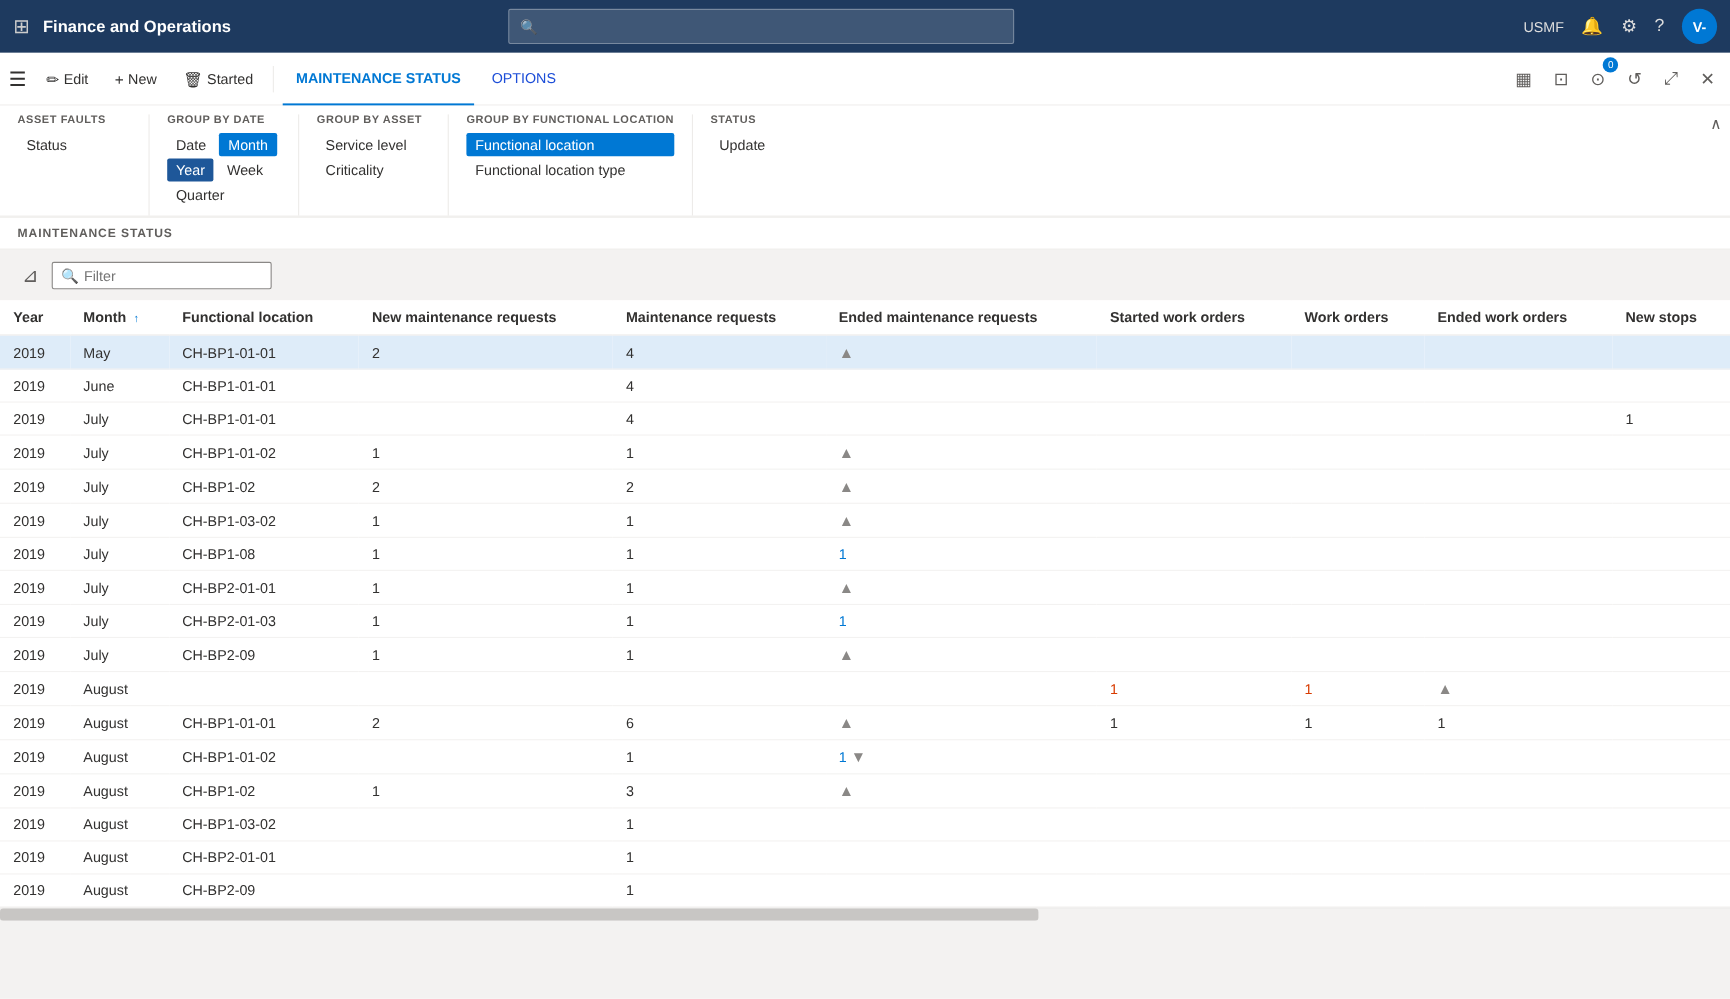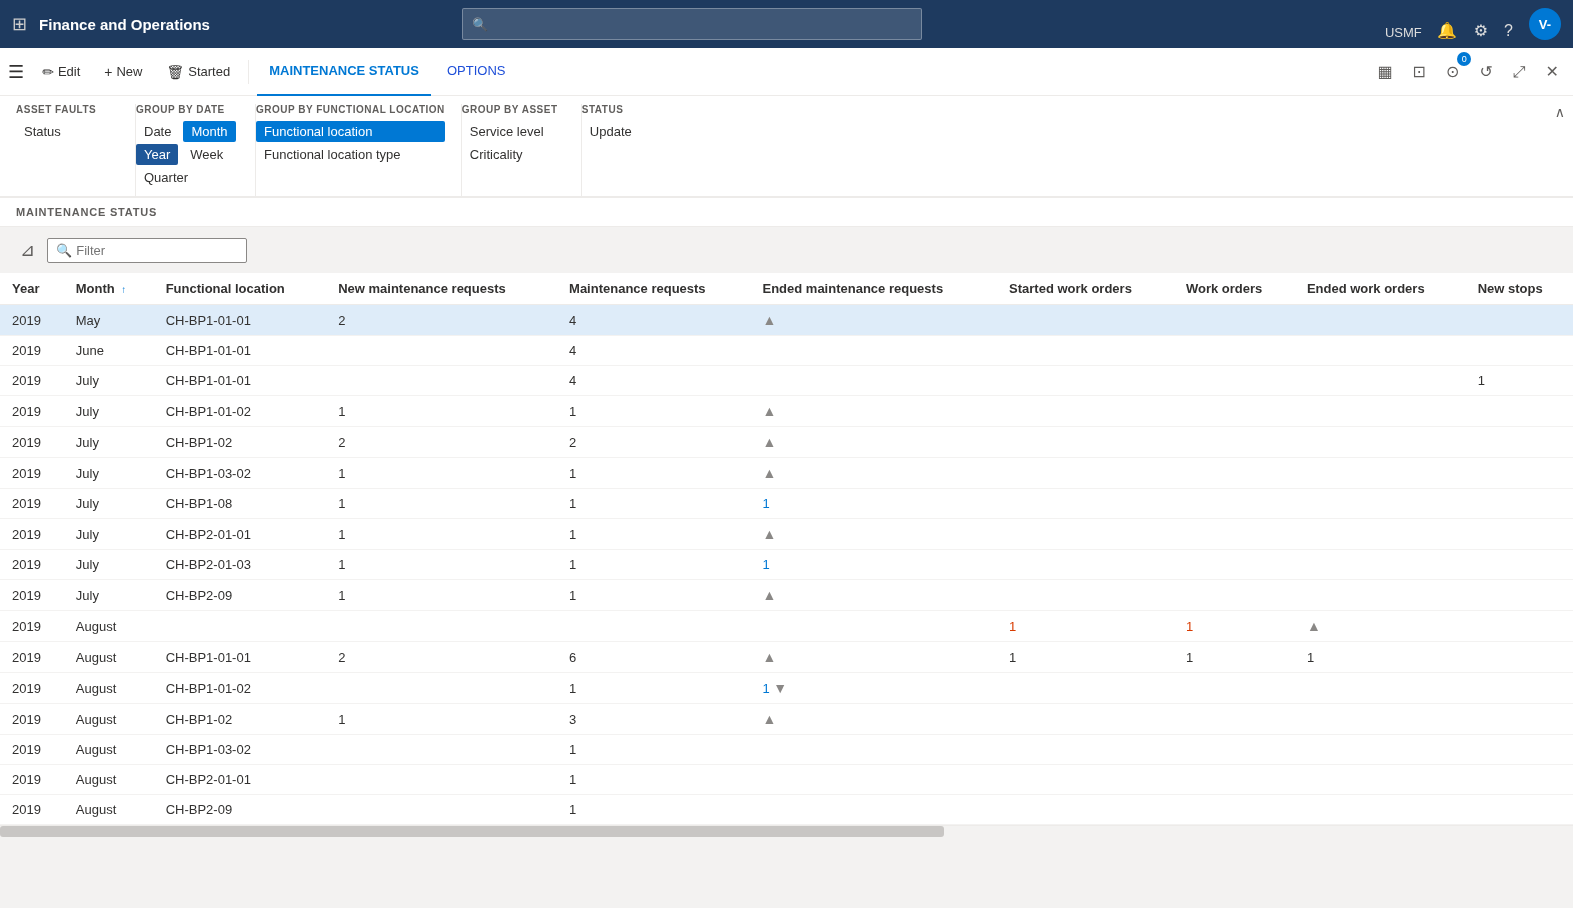--- a/index.html
+++ b/index.html
@@ -31,21 +31,21 @@
     }
     .top-bar .search-bar input {
       background: transparent;
       border: none;
       outline: none;
       color: white;
       font-size: 13px;
       width: 100%;
     }
     .top-bar .search-bar input::placeholder { color: rgba(255,255,255,0.7); }
-    .top-bar .right-icons { display: flex; align-items: flex-end; gap: 16px; margin-left: auto; }
+    .top-bar .right-icons { display: flex; align-items: center; gap: 16px; margin-left: auto; }
     .top-bar .right-icons span { color: #ddd; font-size: 16px; cursor: pointer; }
     .top-bar .user-avatar {
       width: 32px; height: 32px; border-radius: 50%;
       background: #0078d4; display: flex; align-items: center;
       justify-content: center; font-weight: 600; color: white; font-size: 13px;
     }
     .badge {
       position: relative;
     }
     .badge-dot {
@@ -93,20 +93,21 @@
       border-bottom: 1px solid #edebe9;
       padding: 8px 16px 0 16px;
       display: flex;
       gap: 0;
     }
     .ribbon-group {
       display: flex;
       flex-direction: column;
       border-right: 1px solid #edebe9;
       padding: 0 16px 8px 0;
+      margin-right: 16px;
       min-width: 120px;
     }
     .ribbon-group:last-child { border-right: none; }
     .ribbon-group-title {
       font-size: 10px;
       font-weight: 600;
       color: #605e5c;
       letter-spacing: 0.5px;
       margin-bottom: 6px;
       text-transform: uppercase;
@@ -289,32 +290,32 @@
         </div>
         <div class="ribbon-row">
           <div class="ribbon-item selected" style="background:#1e5799; color:white;">Year</div>
           <div class="ribbon-item">Week</div>
         </div>
         <div class="ribbon-item">Quarter</div>
       </div>
     </div>
 
     <div class="ribbon-group">
+      <div class="ribbon-group-title">GROUP BY ASSET</div>
+      <div class="ribbon-items">
+        <div class="ribbon-item">Service level</div>
+        <div class="ribbon-item">Criticality</div>
+      </div>
+    </div>
+
+    <div class="ribbon-group">
       <div class="ribbon-group-title">GROUP BY FUNCTIONAL LOCATION</div>
       <div class="ribbon-items">
         <div class="ribbon-item selected">Functional location</div>
         <div class="ribbon-item">Functional location type</div>
-      </div>
-    </div>
-
-    <div class="ribbon-group">
-      <div class="ribbon-group-title">GROUP BY ASSET</div>
-      <div class="ribbon-items">
-        <div class="ribbon-item">Service level</div>
-        <div class="ribbon-item">Criticality</div>
       </div>
     </div>
 
     <div class="ribbon-group">
       <div class="ribbon-group-title">STATUS</div>
       <div class="ribbon-items">
         <div class="ribbon-item">Update</div>
       </div>
     </div>
 

